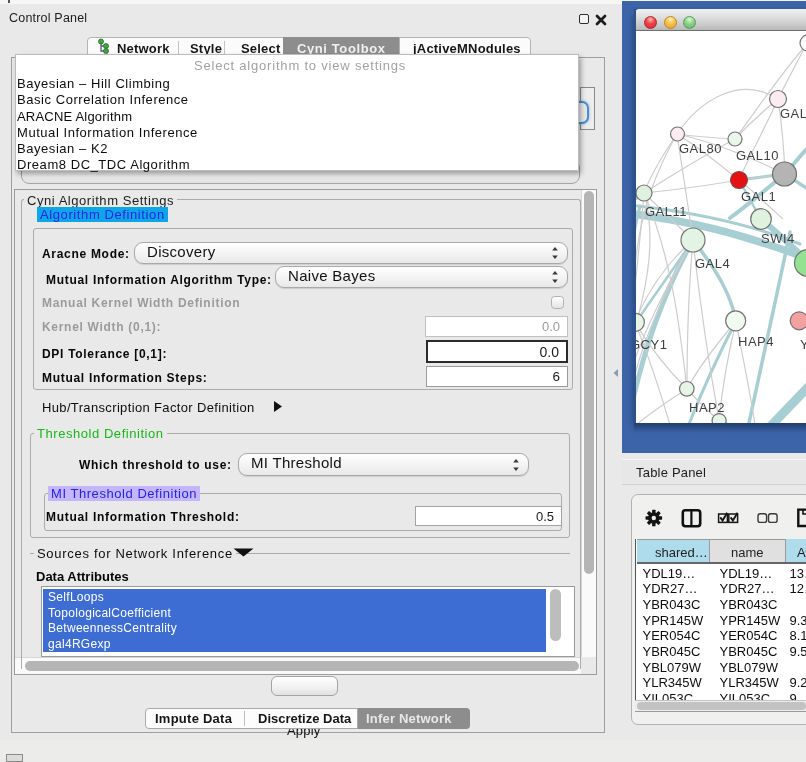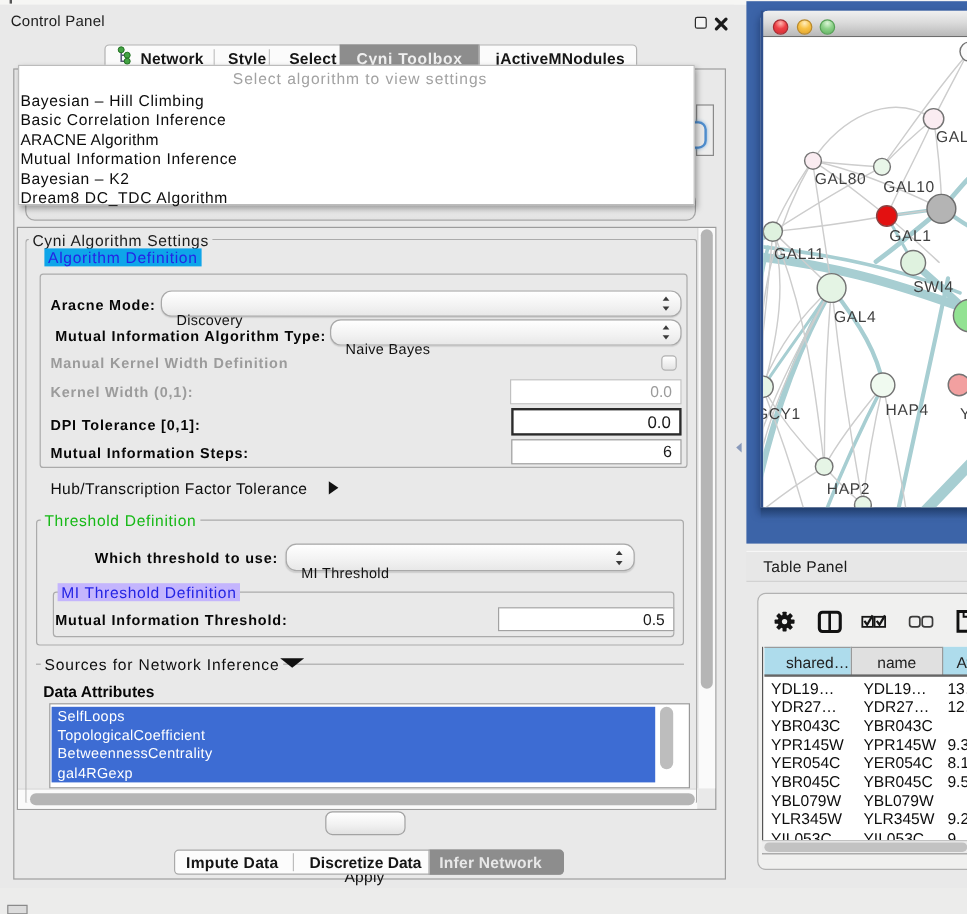--- a/index.html
+++ b/index.html
@@ -1,21 +1,21 @@
 <!DOCTYPE html>
 <html><head><meta charset="utf-8"><style>
 html,body{margin:0;padding:0;}
 body{width:806px;height:762px;position:relative;overflow:hidden;background:#e9e9e9;
  font-family:"Liberation Sans",sans-serif;-webkit-font-smoothing:antialiased;}
 .ab{position:absolute;}
 .b{font-weight:normal;}
 .lbl{position:absolute;font-size:12px;font-weight:bold;color:#070707;letter-spacing:.7px;white-space:nowrap;}
 .dis{color:#9b9b9b;}
 .combo{position:absolute;background:linear-gradient(#ffffff,#f2f2f2 60%,#e8e8e8);border:1px solid #a9a9a9;border-radius:9px;box-shadow:0 1px 1px rgba(0,0,0,.12);}
-.combo .t{position:absolute;left:12px;top:17px;font-size:12px;color:#111;letter-spacing:.3px;}
+.combo .t{position:absolute;left:12px;top:0;font-size:15px;color:#111;letter-spacing:.3px;}
 .fld{position:absolute;background:#fff;border:1px solid #ababab;font-size:13px;color:#1a1a1a;text-align:right;}
 .fld span{position:absolute;right:7px;top:2px;}
 </style></head>
 <body>
 
 <div class="ab" style="left:0;top:0;width:806px;height:4px;background:#f6f6f4;"></div>
 <div class="ab" style="left:8px;top:0;width:2px;height:3px;background:#555;"></div>
 
 <div class="ab" style="left:0;top:4px;width:612px;height:736px;background:#e9e9e9;"></div>
 <div class="ab" style="left:9px;top:11px;font-size:12.5px;color:#1c1c1c;letter-spacing:.2px;">Control Panel</div>
@@ -92,21 +92,21 @@
 <div class="lbl" style="left:42px;top:347px;">DPI Tolerance [0,1]:</div>
 <div class="fld" style="left:426px;top:340px;width:142px;height:23px;border:2px solid #2b2b2b;box-sizing:border-box;">
     <span style="font-size:14px;top:2px;">0.0</span>
   </div>
 
 <div class="lbl" style="left:42px;top:371px;">Mutual Information Steps:</div>
 <div class="fld" style="left:426px;top:366px;width:142px;height:21px;border-color:#9a9a9a;box-sizing:border-box;">
     <span style="font-size:13.5px;">6</span>
   </div>
 
-<div class="ab" style="left:42px;top:400px;font-size:13px;font-weight:500;color:#0d0d0d;letter-spacing:.35px;white-space:nowrap;">Hub/Transcription Factor Tolerance</div>
+<div class="ab" style="left:42px;top:400px;font-size:13px;font-weight:500;color:#0d0d0d;letter-spacing:.35px;white-space:nowrap;">Hub/Transcription Factor Definition</div>
 <svg class="ab" style="left:272px;top:400px;" width="12" height="13">
     <path d="M2 1 L10 6.5 L2 12 Z" fill="#111"></path>
   </svg>
 
 <div class="ab" style="left:30px;top:433px;width:540px;height:105px;border:1px solid #ababab;border-radius:3px;box-sizing:border-box;"></div>
 <div class="ab" style="left:34px;top:426px;font-size:13px;color:#16b916;letter-spacing:.55px;background:#e9e9e9;padding:0 3px;">Threshold Definition</div>
 
 <div class="lbl" style="left:79px;top:457.5px;">Which threshold to use:</div>
 <div class="combo" style="left:238px;top:453px;width:289px;height:21px;">
     <span class="t">MI Threshold</span>

